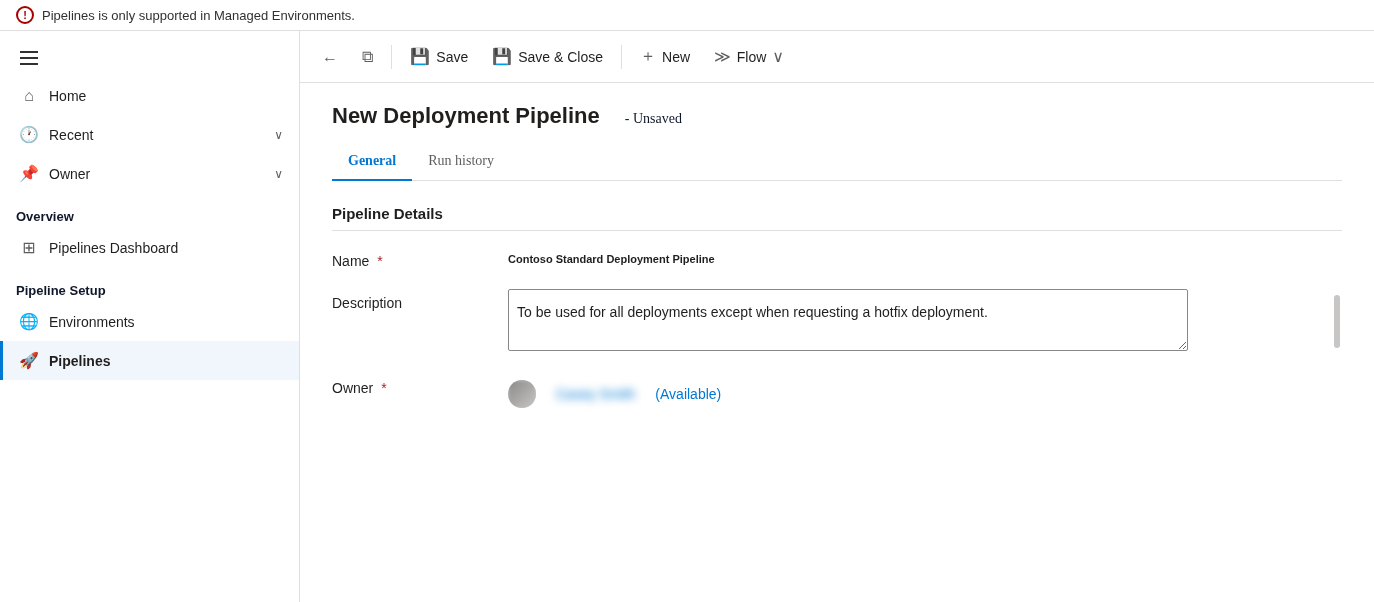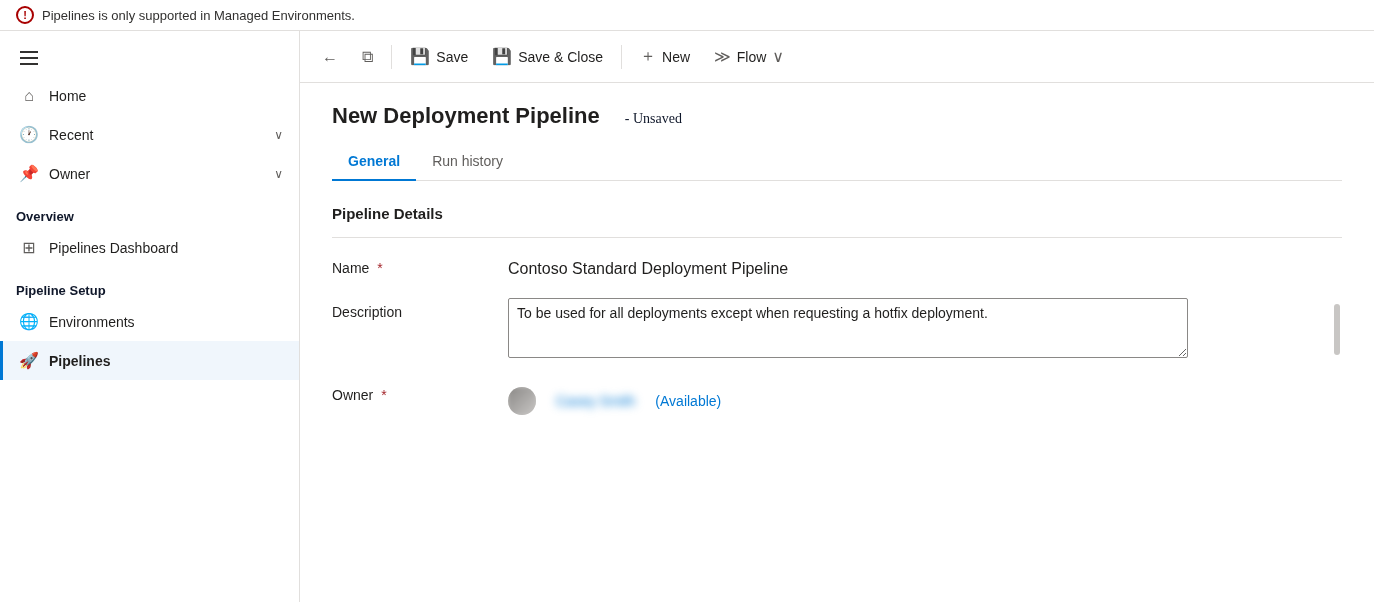--- a/index.html
+++ b/index.html
@@ -170,20 +170,21 @@
       font-size: 14px;
       color: #0f172a;
       font-family: Liberation Serif, serif;
     }
 
     
     .tabs {
       display: flex;
       gap: 0;
       border-bottom: 1px solid #e1dfdd;
+      font-family: Liberation Serif, serif;
     }
     .tab {
       padding: 8px 16px 10px;
       cursor: pointer;
       font-size: 14px;
       color: #605e5c;
       border-bottom: 2px solid transparent;
       margin-bottom: -1px;
     }
     .tab.active {
@@ -195,21 +196,21 @@
     
     .form-content {
       padding: 24px 32px;
       background: #fff;
     }
     .section-title {
       font-size: 15px;
       font-weight: 700;
       color: #201f1e;
       margin-bottom: 16px;
-      padding-bottom: 15px;
+      padding-bottom: 8px;
       border-bottom: 1px solid #e1dfdd;
     }
 
     .form-row {
       display: flex;
       align-items: flex-start;
       margin-bottom: 20px;
       gap: 16px;
     }
     .form-label {
@@ -218,30 +219,30 @@
       color: #201f1e;
       padding-top: 6px;
       flex-shrink: 0;
     }
     .required-star {
       color: #a4262c;
       margin-left: 4px;
     }
     .form-value {
       flex: 1;
-      font-size: 16px;
-      font-weight: 400;
+      font-size: 11px;
+      font-weight: 700;
       color: #201f1e;
       padding-top: 6px;
     }
     .form-textarea {
       flex: 1;
       border: 1px solid #8a8886;
       border-radius: 2px;
-      padding: 6px 8px;
+      padding: 14px 8px;
       font-size: 14px;
       font-family: 'Segoe UI', sans-serif;
       resize: vertical;
       min-height: 60px;
       color: #201f1e;
       position: relative;
     }
     .textarea-wrapper {
       flex: 1;
       position: relative;

